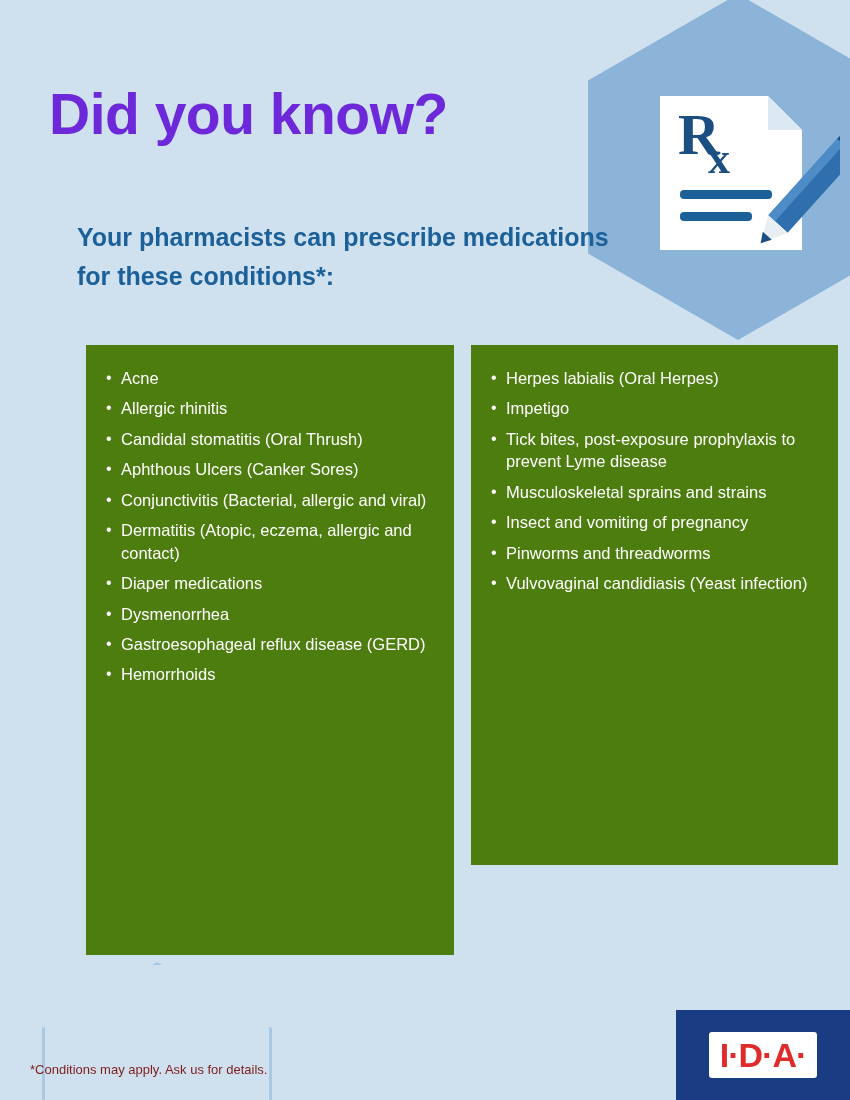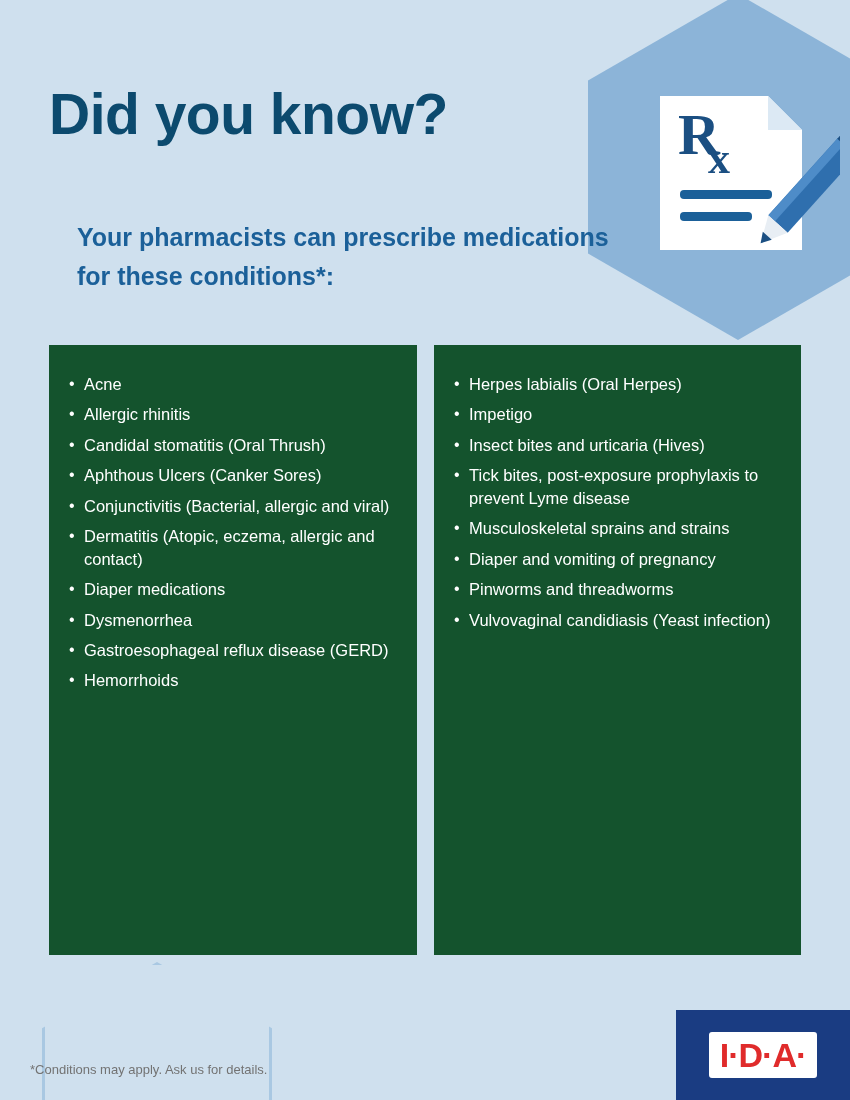--- a/index.html
+++ b/index.html
@@ -48,21 +48,21 @@
     background: none;
   }
 
   
   #page-title {
     position: absolute;
     top: 85px;
     left: 49px;
     font-size: 57px;
     font-weight: bold;
-    color: #0c4a6e;
+    color: #6d28d9;
     letter-spacing: -0.5px;
     line-height: 1.05;
   }
   #subtitle {
     position: absolute;
     top: 218px;
     left: 49px;
     width: 540px;
     font-size: 25px;
     font-weight: bold;
@@ -77,32 +77,33 @@
     top: 78px;
     left: 650px;
     width: 190px;
     height: 190px;
   }
 
   
   .col {
     position: absolute;
     top: 345px;
-    background: #14532d;
-    padding: 28px 18px 18px 18px;
+    background: #4d7c0f;
+    padding: 22px 18px 18px 18px;
+    margin-left: 37px;
   }
   #conditions-col-left {
     left: 49px;
     width: 368px;
     height: 610px;
   }
   #conditions-col-right {
     left: 434px;
     width: 367px;
-    height: 610px;
+    height: 520px;
   }
   ul.cond-list {
     list-style: none;
   }
   ul.cond-list li {
     position: relative;
     color: #ffffff;
     font-size: 16.5px;
     line-height: 1.36;
     padding-left: 17px;
@@ -116,21 +117,21 @@
     color: #ffffff;
     font-size: 16px;
   }
 
   
   #footnote {
     position: absolute;
     left: 30px;
     top: 1062px;
     font-size: 13px;
-    color: #737373;
+    color: #7f1d1d;
   }
 
   
   #ida-logo {
     position: absolute;
     left: 676px;
     top: 1010px;
     width: 174px;
     height: 90px;
     background: #1a3c82;
@@ -200,24 +201,23 @@
     <li>Dysmenorrhea</li>
     <li>Gastroesophageal reflux disease (GERD)</li>
     <li>Hemorrhoids</li>
   </ul>
 </div>
 
 <div class="col" id="conditions-col-right">
   <ul class="cond-list">
     <li>Herpes labialis (Oral Herpes)</li>
     <li>Impetigo</li>
-    <li>Insect bites and urticaria (Hives)</li>
     <li>Tick bites, post-exposure prophylaxis to prevent Lyme disease</li>
     <li>Musculoskeletal sprains and strains</li>
-    <li>Diaper and vomiting of pregnancy</li>
+    <li>Insect and vomiting of pregnancy</li>
     <li>Pinworms and threadworms</li>
     <li>Vulvovaginal candidiasis (Yeast infection)</li>
   </ul>
 </div>
 
 <div id="footnote">*Conditions may apply. Ask us for details.</div>
 
 <div id="ida-logo">
   <span class="logo-inner">
     <span class="logo-text">I·D·A·</span>

